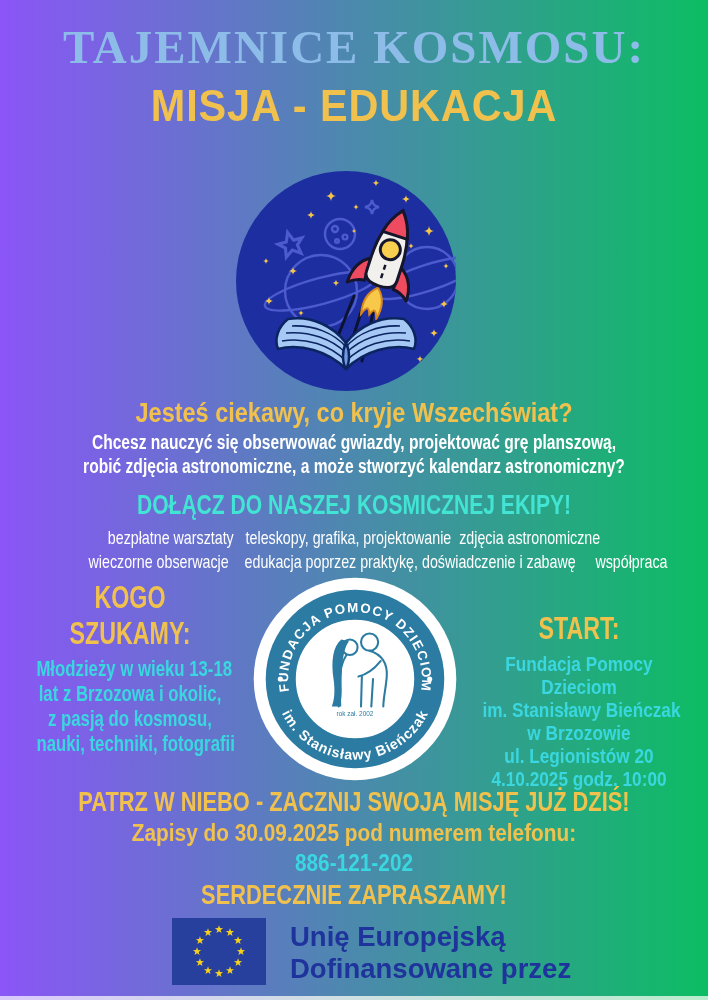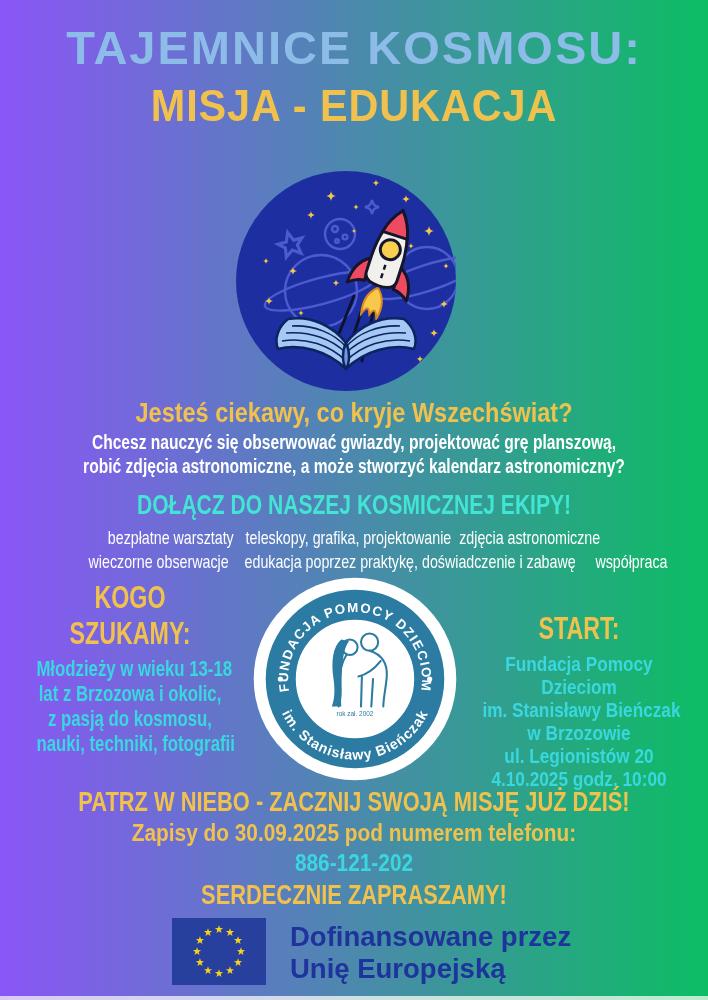--- a/index.html
+++ b/index.html
@@ -11,21 +11,21 @@
   html,body{margin:0;padding:0;background:#222;}
   .poster{
     position:relative; width:708px; height:1000px; overflow:hidden;
     background:linear-gradient(90deg,var(--bg-left),var(--bg-right));
     font-family:"Liberation Sans",sans-serif;
   }
   .center{position:absolute;left:0;width:708px;text-align:center;white-space:nowrap;}
   .sq75{transform:scaleX(.75)} .sq78{transform:scaleX(.78)} .sq80{transform:scaleX(.80)}
   .sq84{transform:scaleX(.84)} .sq85{transform:scaleX(.85)} .sq87{transform:scaleX(.87)}
   .sq92{transform:scaleX(.92)}
-  .title{top:20px;font-size:47px;font-weight:bold;color:var(--title-blue);letter-spacing:2px;}
+  .title{top:20px;font-size:47px;font-weight:bold;color:var(--title-blue);letter-spacing:2px;font-family:Liberation Serif, serif;}
   .subtitle{top:80px;font-size:45px;font-weight:bold;color:var(--gold);letter-spacing:1px;}
   .space-circle{position:absolute;left:236px;top:171px;width:220px;height:220px;}
   .question{top:398px;font-size:27px;font-weight:bold;color:var(--gold);}
   .intro{font-size:19.5px;font-weight:bold;color:var(--white);}
   .intro1{top:431px;} .intro2{top:455px;}
   .join{top:490px;font-size:27px;font-weight:bold;color:var(--turquoise-bright);}
   .benefit{font-size:19px;color:var(--white);white-space:pre;}
   .benefit1{top:527px;} .benefit2{top:551px;}
   .col{position:absolute;text-align:center;}
   .col-heading{font-size:31px;font-weight:bold;color:var(--gold);margin-bottom:5px;}
@@ -204,18 +204,18 @@
       <use href="#eustar" transform="translate(58,52.55)"></use>
       <use href="#eustar" transform="translate(47,55.5)"></use>
       <use href="#eustar" transform="translate(36,52.55)"></use>
       <use href="#eustar" transform="translate(27.95,44.5)"></use>
       <use href="#eustar" transform="translate(25,33.5)"></use>
       <use href="#eustar" transform="translate(27.95,22.5)"></use>
       <use href="#eustar" transform="translate(36,14.45)"></use>
     </svg>
   </div>
   <div class="eu-text">
+    <div>Unię Europejską</div>
     <div>Dofinansowane przez</div>
-    <div>Unię Europejską</div>
   </div>
 
   <div class="bottom-strip"></div>
 </div>
 
 </body></html>

